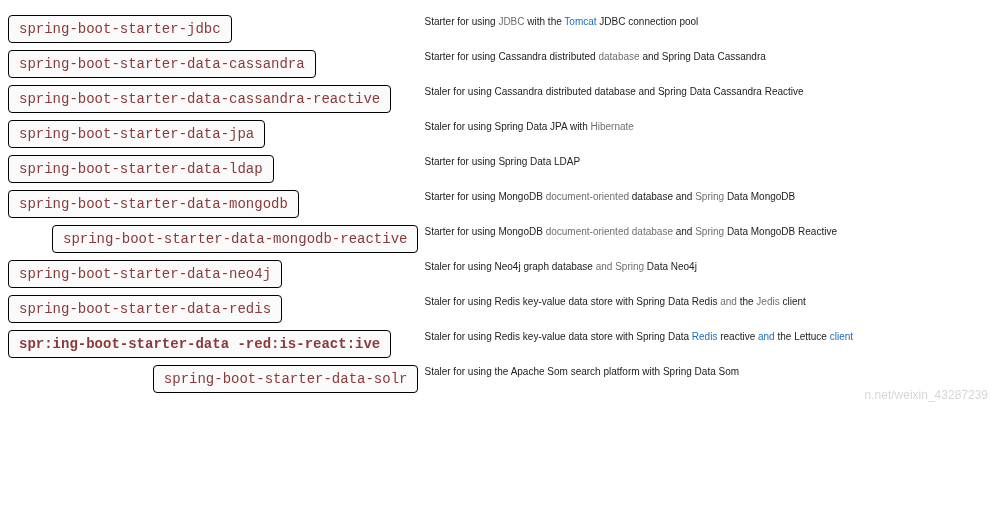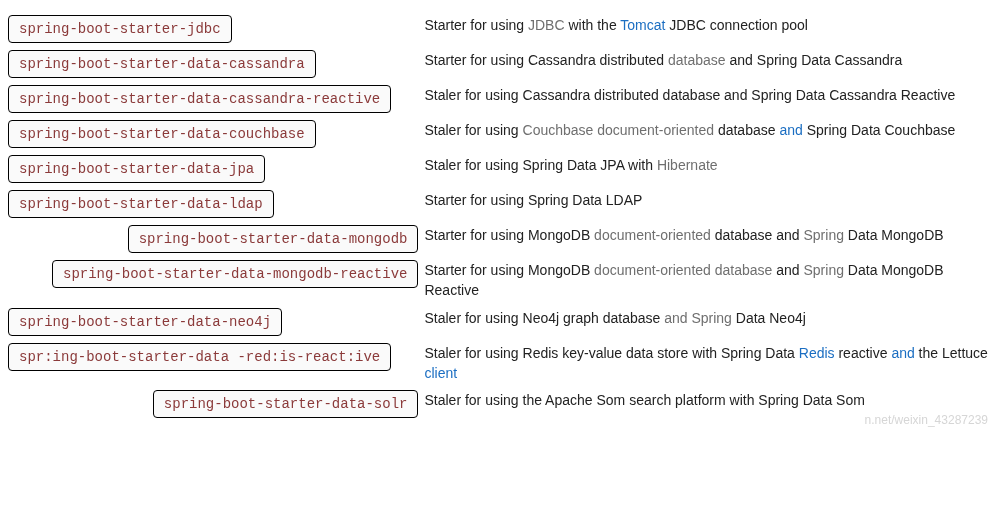--- a/index.html
+++ b/index.html
@@ -21,21 +21,21 @@
       border: 1px solid #000000;
       border-radius: 4px;
       padding: 5px 10px 5px 10px;
       white-space: nowrap;
     }
     .desc {
       flex: 1 1 auto;
       padding-left: 0px;
       line-height: 1.45;
       color: #222;
-      font-size: 14px;
+      font-size: 10px;
     }
     .link { color: #1b6ec2; }
     .muted { color: #6f6f6f; }
     .watermark {
       position: absolute;
       right: 12px;
       bottom: 6px;
       font-size: 12px;
       color: #d6d6d6;
       pointer-events: none;
@@ -56,45 +56,45 @@
       </tr>
       <tr>
         <td class="left" style="width: 400px;"><span class="starter">spring-boot-starter-data-cassandra</span></td>
         <td class="right desc"><span>Starter for  using Cassandra  distributed </span><span class="muted">database</span><span>  and Spring  Data Cassandra</span></td>
       </tr>
       <tr>
         <td class="left" style="width: 400px; margin-left: 41px;"><span class="starter">spring-boot-starter-data-cassandra-reactive</span></td>
         <td class="right desc"><span>Staler for using Cassandra  distributed database  and Spring  Data Cassandra  Reactive</span></td>
       </tr>
       <tr>
-        <td class="left" style="width: 400px;"><span class="starter">spring-boot-starter-data-couchbase</span></td>
-        <td class="right desc"><span>Staler  for  using </span><span class="muted">Couchbase document-oriented</span><span>  database  </span><span class="link">and</span><span> Spring Data Couchbase</span></td>
-      </tr>
-      <tr>
         <td class="left" style="width: 400px;"><span class="starter">spring-boot-starter-data-jpa</span></td>
         <td class="right desc"><span>Staler for  using Spring Data JPA with  </span><span class="muted">Hibernate</span></td>
       </tr>
       <tr>
         <td class="left" style="width: 400px;"><span class="starter">spring-boot-starter-data-ldap</span></td>
         <td class="right desc"><span>Starter for using Spring Data  LDAP</span></td>
       </tr>
       <tr>
-        <td class="left" style="width: 400px; text-align: right;"><span class="starter">spring-boot-starter-data-mongodb</span></td>
+        <td class="left" style="width: 400px;"><span class="starter">spring-boot-starter-data-mongodb</span></td>
         <td class="right desc"><span>Starter for  using MongoDB </span><span class="muted">document-oriented</span><span>  database and </span><span class="muted">Spring</span><span>  Data MongoDB</span></td>
       </tr>
       <tr>
         <td class="left" style="width: 400px; padding-left: 44px;"><span class="starter">spring-boot-starter-data-mongodb-reactive</span></td>
         <td class="right desc"><span>Starter for using MongoDB </span><span class="muted">document-oriented  database</span><span> and </span><span class="muted">Spring</span><span>  Data MongoDB  Reactive</span></td>
       </tr>
       <tr>
         <td class="left" style="width: 400px; margin-left: 24px;"><span class="starter">spring-boot-starter-data-neo4j</span></td>
         <td class="right desc"><span>Staler for  using Neo4j graph database  </span><span class="muted">and Spring</span><span> Data  Neo4j</span></td>
       </tr>
       <tr>
-        <td class="left" style="width: 400px;"><span class="starter">spr:ing-boot-starter-data -red:is-react:ive</span></td>
+        <td class="left" style="width: 400px;"><span class="starter">spring-boot-starter-data-redis</span></td>
+        <td class="right desc"><span>Staler  for using Redis key-value  data store with  Spring Data Redis </span><span class="muted">and</span><span> the </span><span class="muted">Jedis</span><span>   client</span></td>
+      </tr>
+      <tr>
+        <td class="left" style="width: 400px; font-weight: bold;"><span class="starter">spr:ing-boot-starter-data -red:is-react:ive</span></td>
         <td class="right desc"><span>Staler  for using Redis key-value data store with  Spring Data </span><span class="link">Redis</span><span> reactive </span><span class="link">and</span><span> the Lettuce </span><span class="link">client</span></td>
       </tr>
       <tr>
         <td class="left" style="width: 400px; text-align: right;"><span class="starter">spring-boot-starter-data-solr</span></td>
         <td class="right desc"><span>Staler  for using the Apache  Som search  platform with Spring Data  Som</span></td>
       </tr>
     </tbody>
 </table>
 
 <div class="watermark">n.net/weixin_43287239</div>

